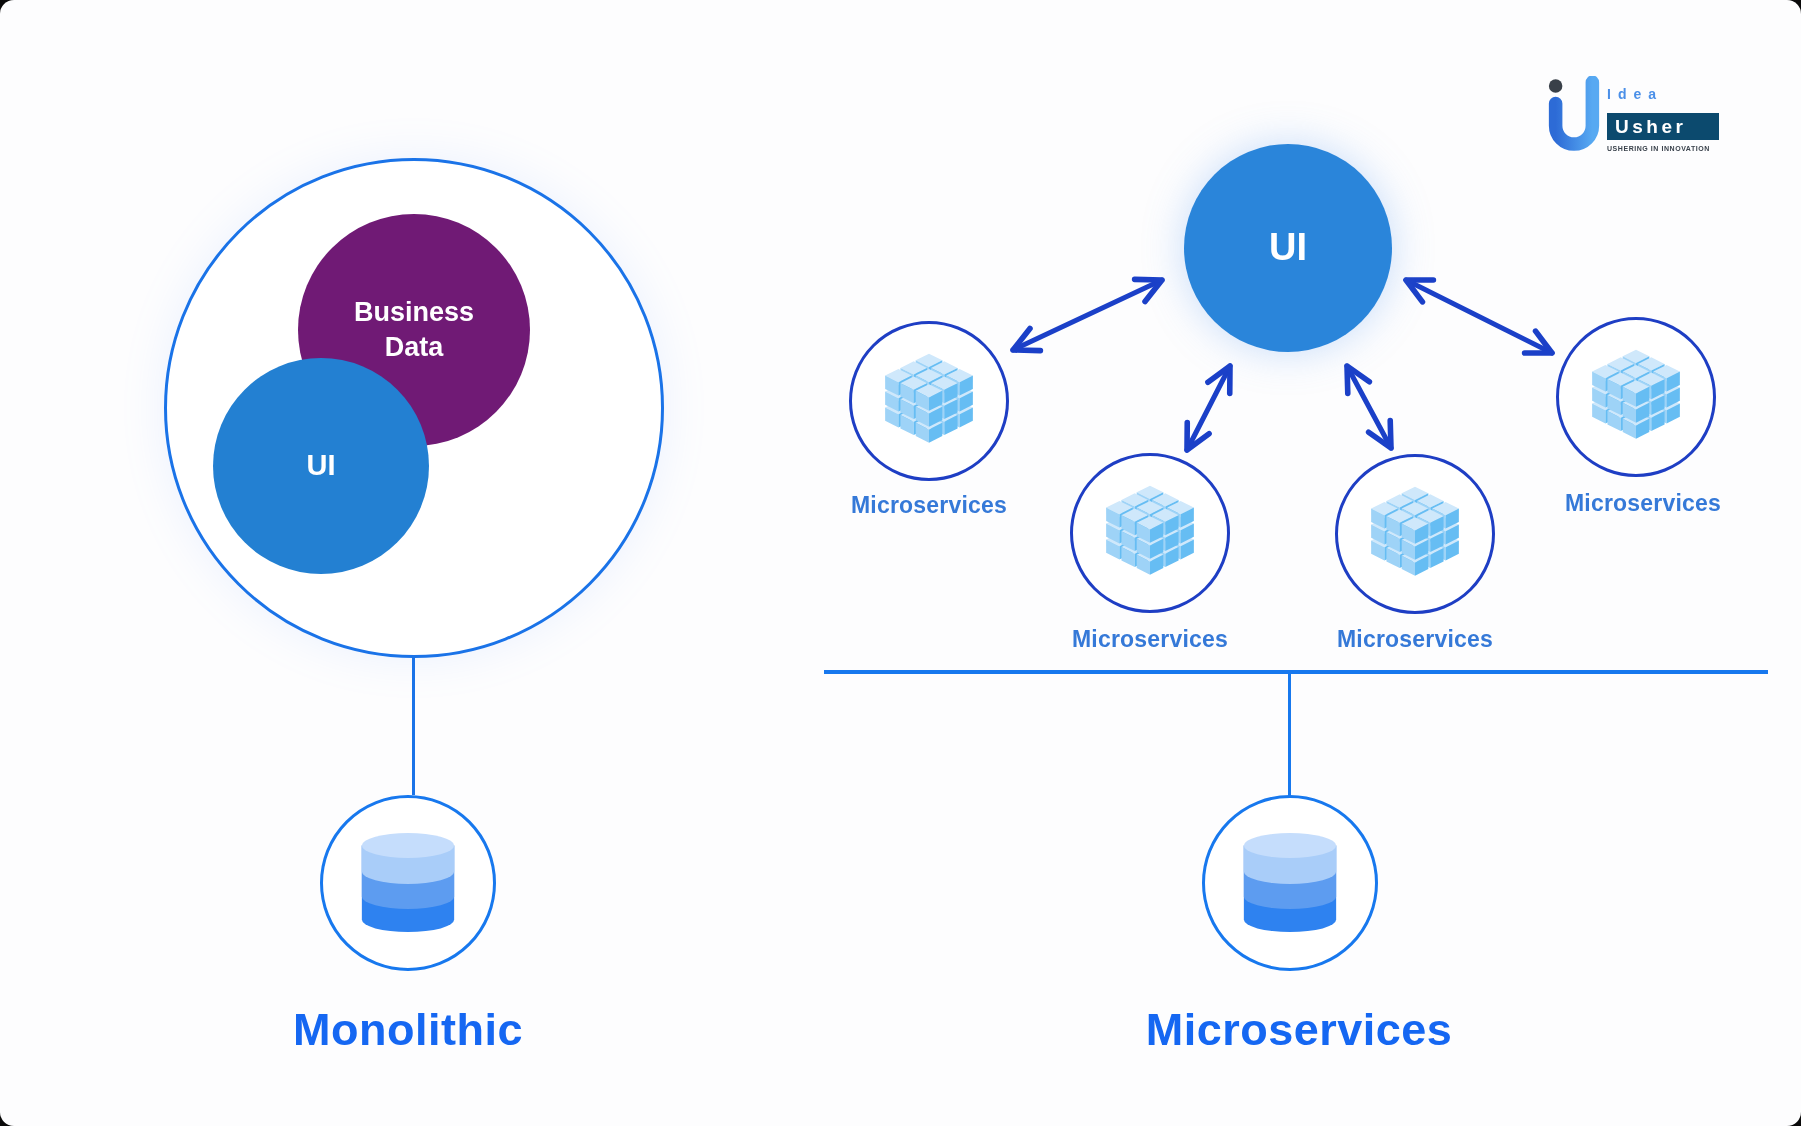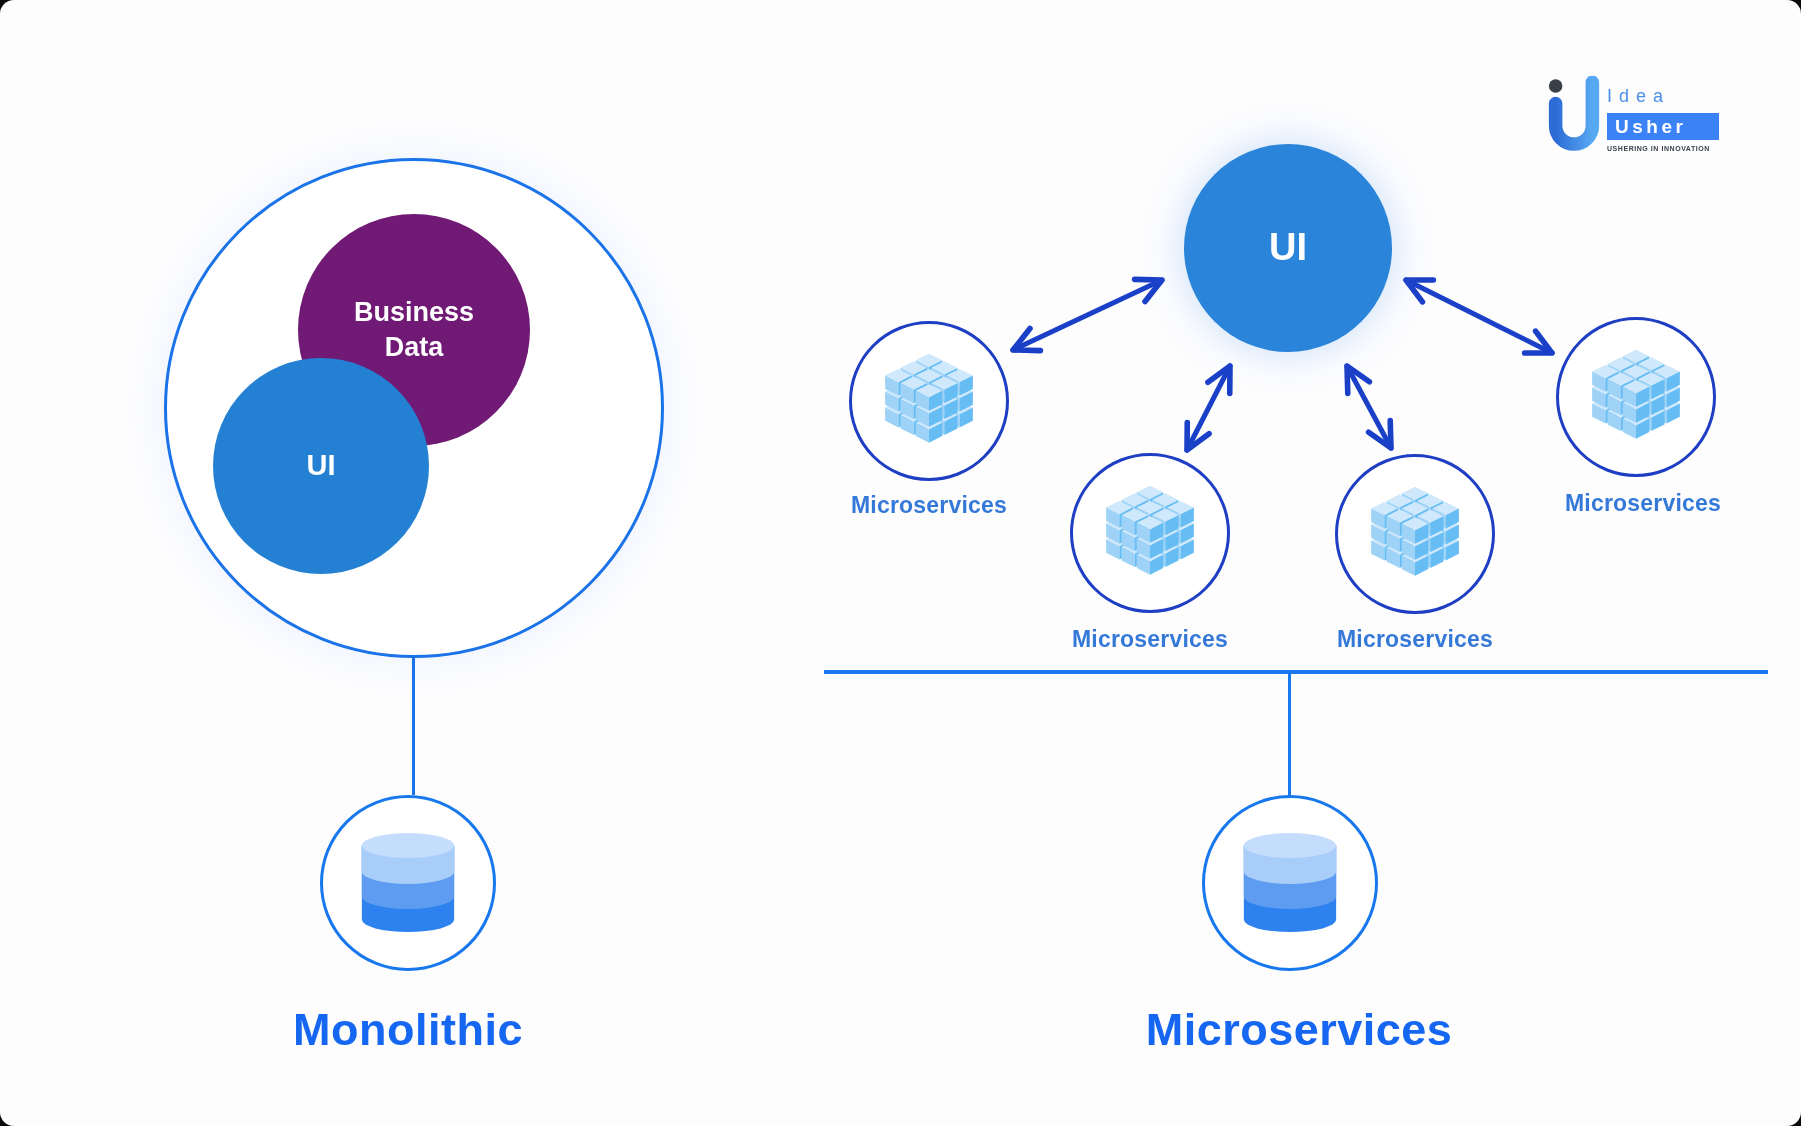--- a/index.html
+++ b/index.html
@@ -48,23 +48,23 @@
   .lbl-2{left:1030px;top:626px;}
   .lbl-3{left:1295px;top:626px;}
   .lbl-4{left:1523px;top:490px;}
   .h-line{left:824px;top:670px;width:944px;height:4px;background:#1778ee;}
   .v-line-right{left:1288px;top:672px;width:3px;height:125px;background:#1778ee;}
   #arrow-layer{left:0;top:0;width:1801px;height:1126px;pointer-events:none;}
   .arrow{stroke:#1b40c8;stroke-width:5;stroke-linecap:round;}
   
   .logo{left:1545px;top:74px;width:215px;height:86px;}
   .logo-mark{left:0;top:2px;width:58px;height:82px;}
-  .logo-idea{left:62px;top:12px;font-size:18px;font-weight:400;color:#4a8fe8;
+  .logo-idea{left:62px;top:12px;font-size:14px;font-weight:700;color:#4a8fe8;
     letter-spacing:7px;}
-  .logo-usher-box{left:62px;top:39px;width:112px;height:27px;background:#3b82f6;
+  .logo-usher-box{left:62px;top:39px;width:112px;height:27px;background:#0c4a6e;
     color:#ffffff;font-size:19px;font-weight:700;letter-spacing:3.5px;
     display:flex;align-items:center;padding-left:8px;box-sizing:border-box;}
   .logo-tagline{left:62px;top:71px;font-size:7px;font-weight:700;color:#3a424c;
     letter-spacing:0.55px;white-space:nowrap;}
 </style>
 </head>
 <body>
 
 <div id="canvas">
 

